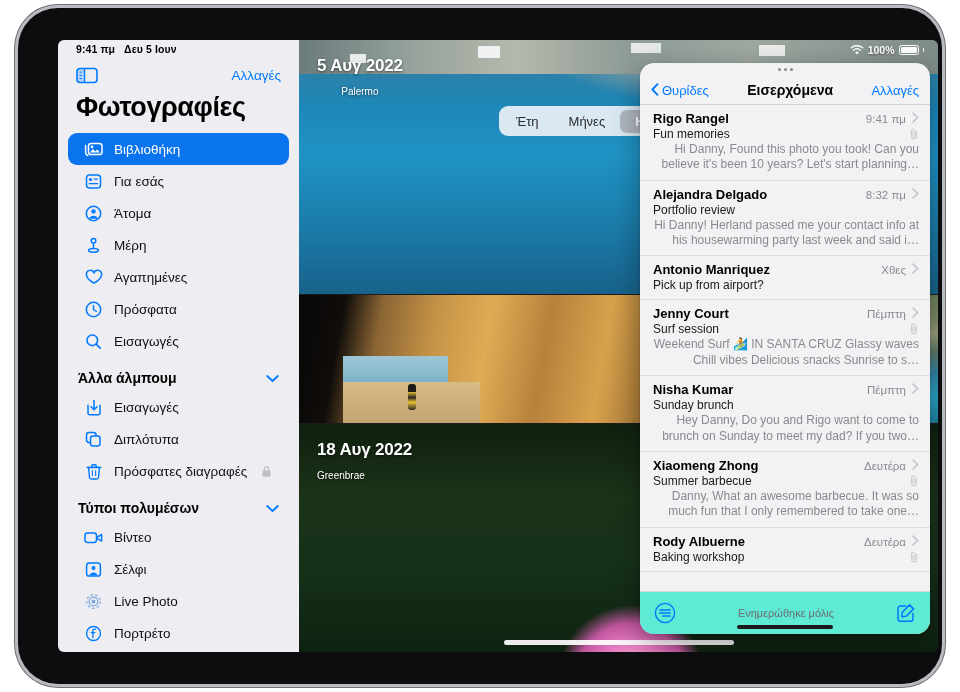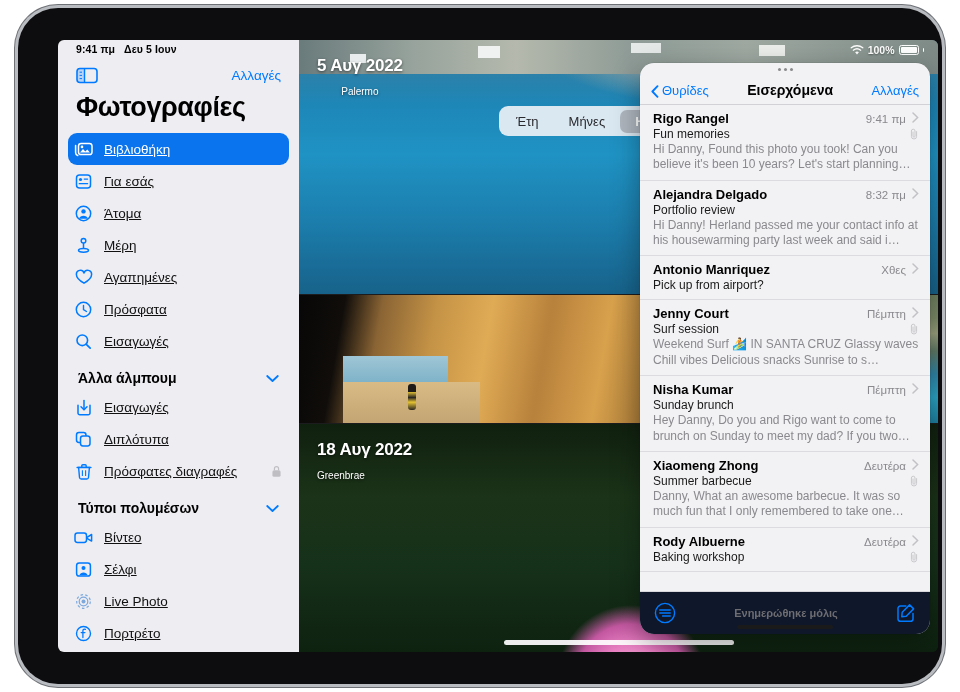--- a/index.html
+++ b/index.html
@@ -50,22 +50,22 @@
   }
   .sidebar-toggle-icon { width: 22px; height: 17px; }
   .changes-link { font-size: 13.5px; color: #007aff; }
   .sb-title {
     font-size: 27px; font-weight: bold; color: #000;
     padding: 6px 18px 10px 18px; letter-spacing: -.4px;
   }
   .sb-list { padding: 0 10px; }
   .sb-item {
     display: flex; align-items: center; gap: 11px;
-    height: 32px; padding: 0 6px; border-radius: 9px;
-    font-size: 13.5px; color: #111; text-decoration: underline;
+    height: 32px; padding: 0 16px; border-radius: 9px;
+    font-size: 13.5px; color: #111;
   }
   .sb-item.selected { background: #0a74ef; color: #fff; }
   .sb-item .ico { width: 19px; height: 19px; flex: 0 0 19px;
     display: flex; align-items: center; justify-content: center; }
   .sb-item .label { flex: 1; white-space: nowrap; overflow: hidden; }
   .sb-item .trail { width: 13px; height: 13px; opacity: .55; }
   .sb-group {
     display: flex; align-items: center; justify-content: space-between;
     padding: 13px 10px 5px 10px; font-size: 14px; font-weight: bold; color: #000;
   }
@@ -124,42 +124,42 @@
   }
   .grabber { height: 13px; display: flex; align-items: center; justify-content: center; }
   .grabber-dots { display: flex; gap: 3px; }
   .grabber-dots i { width: 3px; height: 3px; border-radius: 50%; background: #8a8a8e; display: block; }
   .mail-nav {
     height: 29px; display: flex; align-items: center;
     padding: 0 11px; justify-content: space-between;
     background: #f2f2f5;
     border-bottom: .5px solid #d2d2d6;
   }
-  .mail-nav .back { display: flex; align-items: flex-end; gap: 3px; color: #007aff; font-size: 13px; }
+  .mail-nav .back { display: flex; align-items: flex-start; gap: 3px; color: #007aff; font-size: 13px; }
   .mail-nav .title { font-size: 14px; font-weight: bold; color: #000; }
   .mail-nav .edit { color: #007aff; font-size: 13px; }
   .chev-left { width: 8px; height: 13px; }
 
   #mail-list { flex: 1; overflow: hidden; background: #f2f2f5; }
   .mail-row { padding: 6px 11px 7px 13px; border-bottom: .5px solid #dcdce0; position: relative; }
   .mail-row .r1 { display: flex; align-items: baseline; gap: 6px; }
   .mail-row .sender { font-size: 13px; font-weight: bold; color: #000000; flex: 1;
     white-space: nowrap; overflow: hidden; }
   .mail-row .time { font-size: 11.5px; color: #8a8a8e; }
   .mail-row .chev { width: 7px; height: 11px; opacity: .45; }
   .mail-row .r2 { display: flex; align-items: center; gap: 5px; margin-top: 1px; }
   .mail-row .subject { font-size: 12px; color: #1a1a1a; flex: 1;
     white-space: nowrap; overflow: hidden; }
   .mail-row .clip { width: 9px; height: 12px; opacity: .4; }
   .mail-row .preview { font-size: 12px; color: #8a8a8e; line-height: 1.28;
-    margin-top: 1px; max-height: 32px; overflow: hidden; }
+    margin-top: 1px; max-height: 32px; overflow: hidden; text-align: right; }
 
   .mail-toolbar {
     height: 43px; display: flex; align-items: center; justify-content: space-between;
-    padding: 0 14px; background: #0f172a; border-top: .5px solid #d8d8dc; font-weight: bold;
+    padding: 0 14px; background: #5eead4; border-top: .5px solid #d8d8dc;
   }
   .mail-toolbar .status { font-size: 11px; color: #6d6d72; }
   .mail-home-ind { position: absolute; left: 50%; transform: translateX(-50%);
     bottom: 5px; width: 96px; height: 4px; border-radius: 3px; background: #1a1a1a; }
 </style>
 </head>
 <body>
 
 <div id="device">
   <div id="screen">

